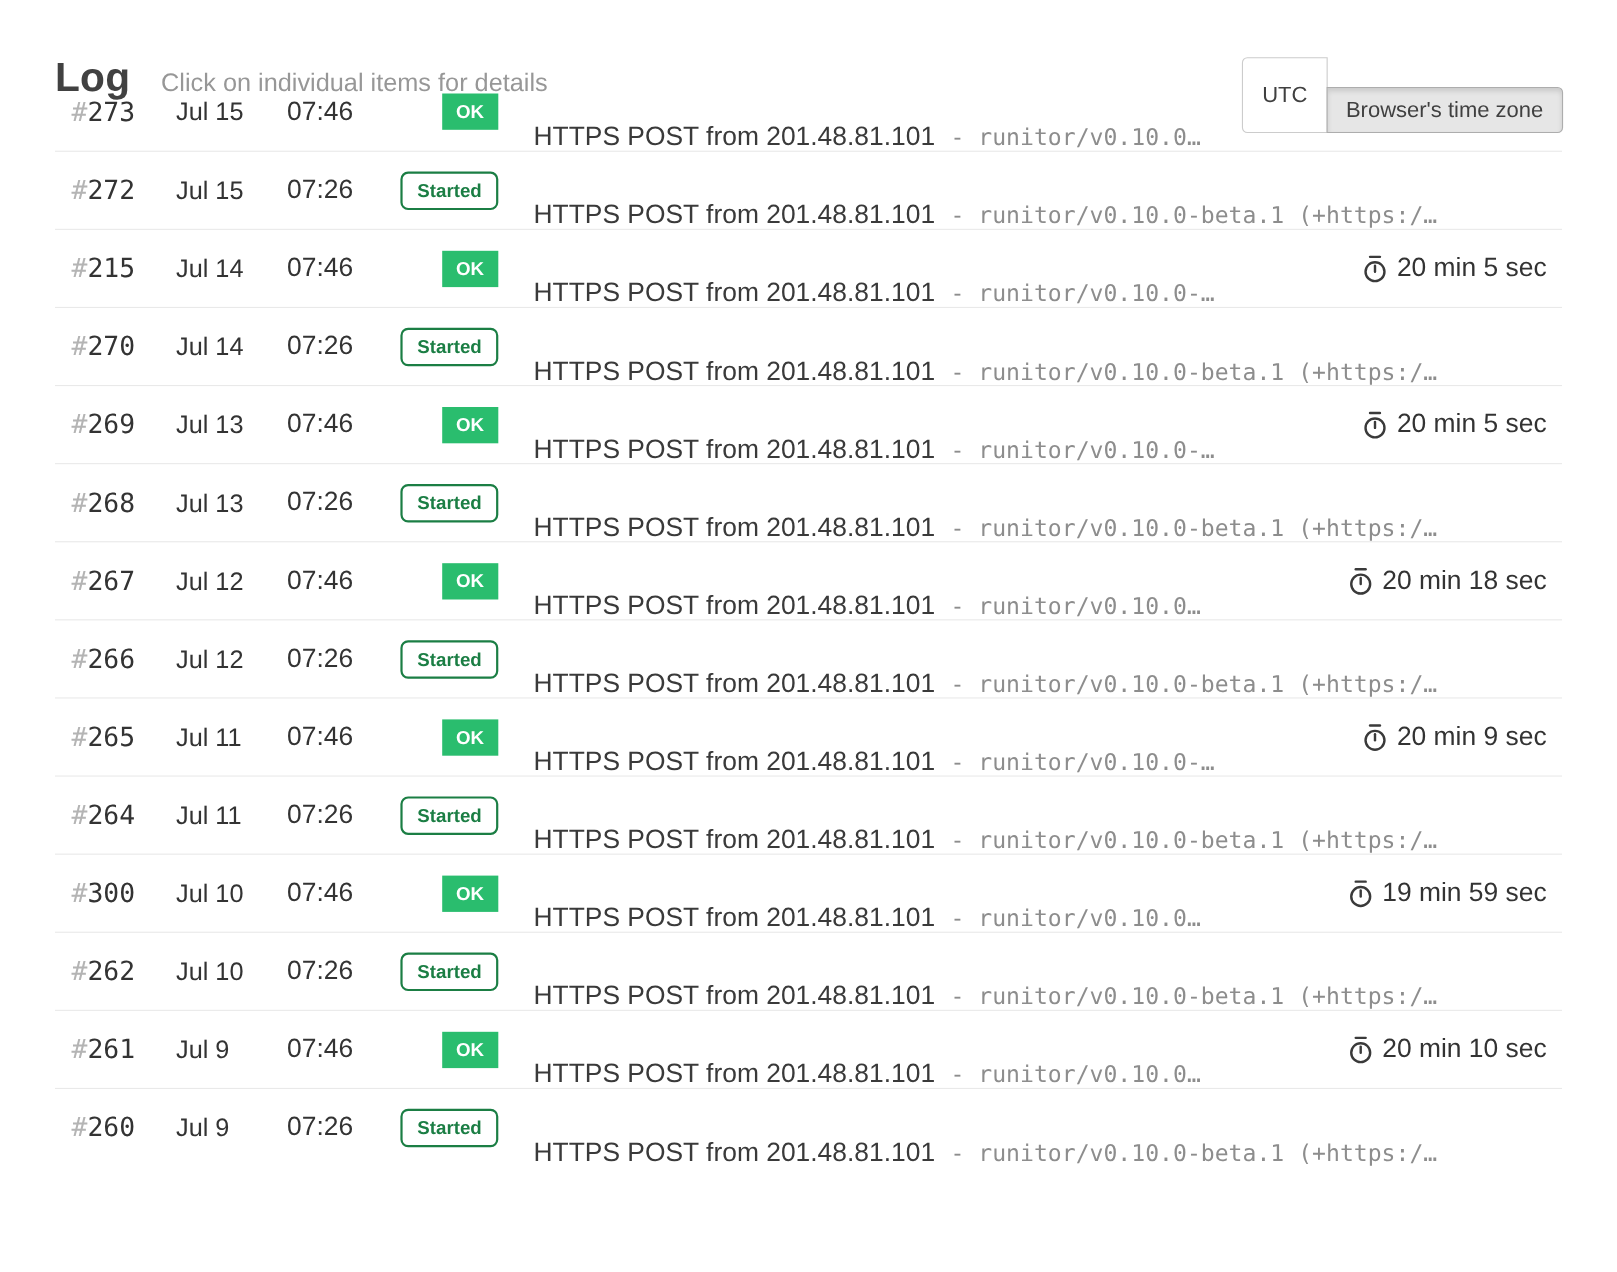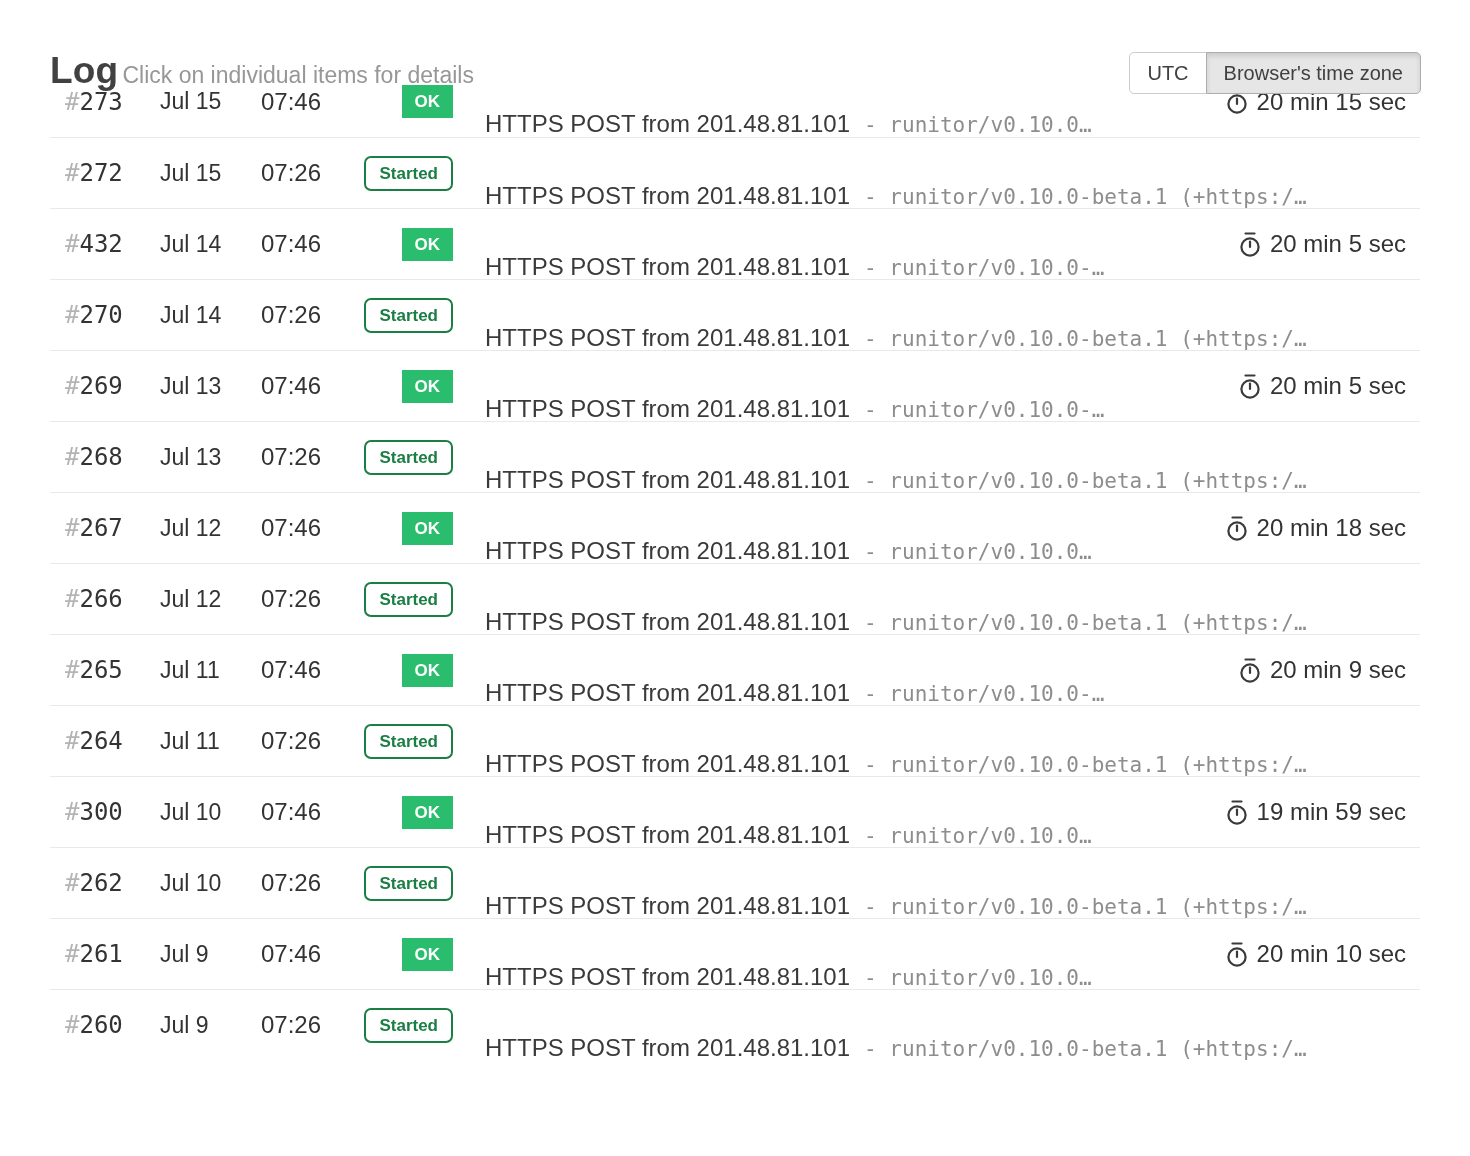--- a/index.html
+++ b/index.html
@@ -6,30 +6,30 @@
   body{
     width:1470px;height:1156px;
     font-family:"Liberation Sans",sans-serif;
     color:#333;overflow:hidden;
   }
   .page{position:relative;width:1470px;height:1156px;}
 
   
   .header{position:relative;padding:50px 50px 0 50px;height:66px;box-sizing:border-box;}
   .page-title{margin:0;font-size:37px;font-weight:700;color:#414141;display:inline;letter-spacing:.2px;}
-  .page-subtitle{font-size:23px;color:#979797;font-weight:400;margin-left:4px;}
+  .page-subtitle{font-size:23px;color:#979797;font-weight:400;margin-left:28px;}
 
   .tz-toggle{position:absolute;top:52px;right:49px;display:flex;}
   .tz-btn{
     font-family:"Liberation Sans",sans-serif;
     font-size:20px;color:#404040;background:#fff;border:1px solid #ccc;
     padding:8px 17px;cursor:pointer;line-height:1.2;
   }
   .tz-btn:first-child{border-radius:5px 0 0 5px;}
-  .tz-btn:last-child{border-radius:0 5px 5px 0;margin-left:-1px;}
+  .tz-btn:last-child{border-radius:0 5px 5px 0;margin-left:-1px;margin-top:27px;}
   .tz-btn.active{
     background:#e6e6e6;border-color:#adadad;
     box-shadow:inset 0 3px 5px rgba(0,0,0,.12);
   }
 
   
   .log-table{margin:0 50px;padding-top:0;}
   .log-row{
     display:flex;align-items:center;height:71px;
     padding:0 14px 0 15px;cursor:pointer;box-sizing:border-box;
@@ -108,21 +108,21 @@
         <span class="badge badge-started">Started</span>
       </span>
       <span class="desc">
         <span class="event">HTTPS POST from 201.48.81.101</span>
         <span class="agent">- runitor/v0.10.0-beta.1 (+https:/…</span>
       </span>
 
     </div>
 
     <div class="log-row">
-      <span class="num"><span class="hash">#</span><span class="n">432</span></span>
+      <span class="num"><span class="hash">#</span><span class="n">215</span></span>
       <span class="date">Jul 14</span>
       <span class="time">07:46</span>
       <span class="badge-cell">
         <span class="badge badge-ok">OK</span>
       </span>
       <span class="desc">
         <span class="event">HTTPS POST from 201.48.81.101</span>
         <span class="agent">- runitor/v0.10.0-…</span>
       </span>
       <span class="duration">

